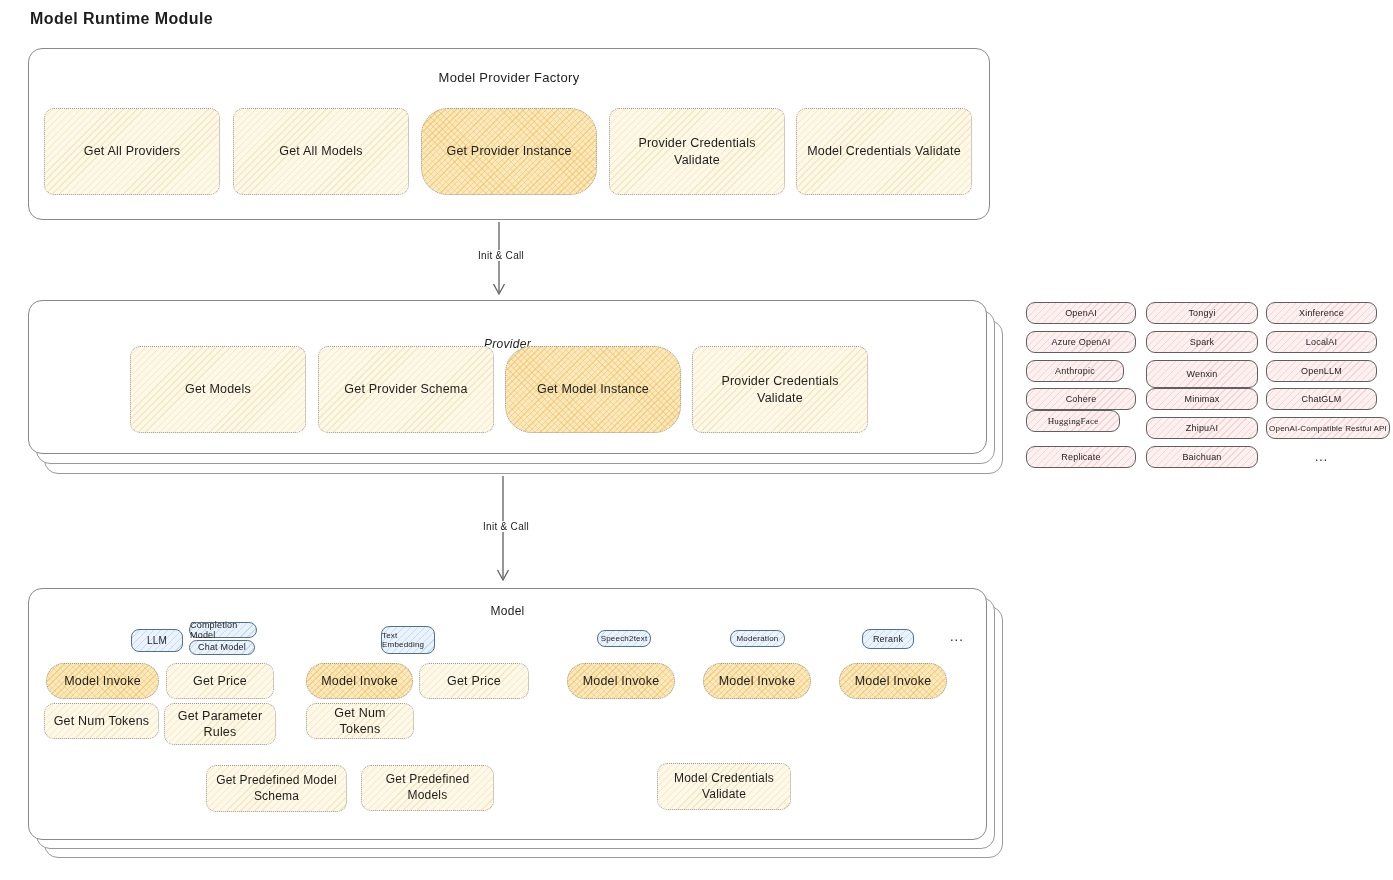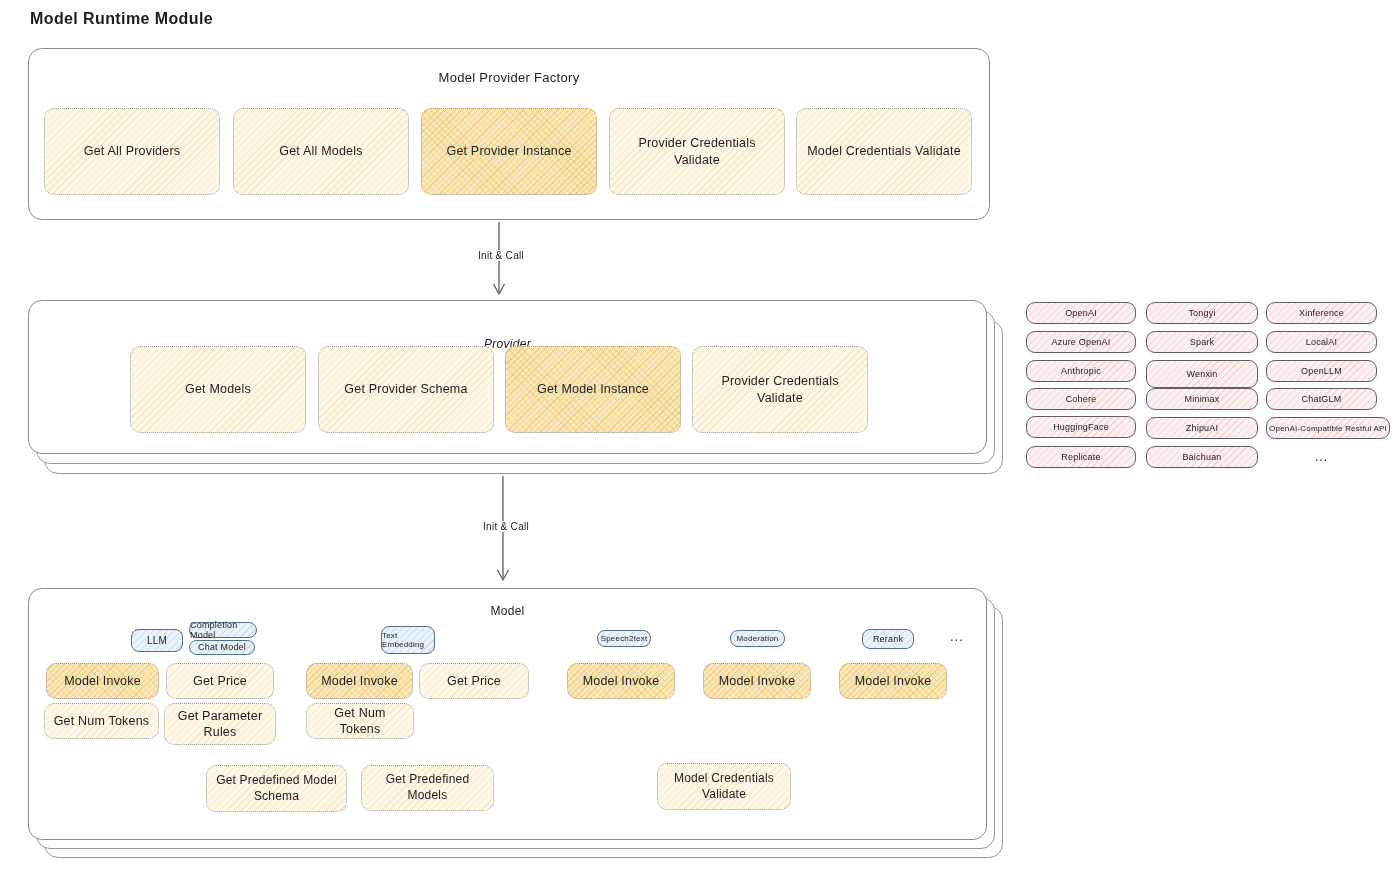--- a/index.html
+++ b/index.html
@@ -27,20 +27,21 @@
     font-size:12.5px;line-height:1.3;letter-spacing:.2px;
     background:
       repeating-linear-gradient(135deg, rgba(235,195,105,.30) 0px, rgba(235,195,105,.30) 1px, transparent 1px, transparent 5px),
       #fdf8e8;
   }
   .ynode.hl{
     background:
       repeating-linear-gradient(135deg, rgba(238,172,60,.40) 0px, rgba(238,172,60,.40) 1px, transparent 1px, transparent 4px),
       repeating-linear-gradient(45deg, rgba(238,172,60,.28) 0px, rgba(238,172,60,.28) 1px, transparent 1px, transparent 5px),
       #f9e9bd;
+    border-radius: 27px;
   }
   .pink-cell{
     position:absolute;display:flex;align-items:center;justify-content:center;text-align:center;
     border:1.4px solid #5f5f5f;border-radius:9px;box-sizing:border-box;
     font-size:9px;white-space:nowrap;letter-spacing:.2px;
     background:
       repeating-linear-gradient(135deg, rgba(230,140,140,.28) 0px, rgba(230,140,140,.28) 1px, transparent 1px, transparent 5px),
       #fdf0f0;
   }
   .pink-cell.tiny{font-size:8px;}
@@ -96,27 +97,27 @@
     <div class="ynode" style="left:663px;top:45px;width:176px;height:87px;">Provider Credentials Validate</div>
   </div>
 
   <div class="abs" style="left:1026px;top:300px;width:352px;height:171px;">
     <div class="pink-cell" style="left:0px;top:2px;width:110px;height:22px;">OpenAI</div>
     <div class="pink-cell" style="left:120px;top:2px;width:112px;height:22px;">Tongyi</div>
     <div class="pink-cell" style="left:240px;top:2px;width:111px;height:22px;">Xinference</div>
     <div class="pink-cell" style="left:0px;top:31px;width:110px;height:22px;">Azure OpenAI</div>
     <div class="pink-cell" style="left:120px;top:31px;width:112px;height:22px;">Spark</div>
     <div class="pink-cell" style="left:240px;top:31px;width:111px;height:22px;">LocalAI</div>
-    <div class="pink-cell" style="left:0px;top:60px;width:110px;height:22px;">Anthropic</div>
+    <div class="pink-cell" style="left:0px;top:60px;width:98px;height:22px;">Anthropic</div>
     <div class="pink-cell" style="left:120px;top:60px;width:112px;height:28px;">Wenxin</div>
     <div class="pink-cell" style="left:240px;top:60px;width:111px;height:22px;">OpenLLM</div>
     <div class="pink-cell" style="left:0px;top:88px;width:110px;height:22px;">Cohere</div>
     <div class="pink-cell" style="left:120px;top:88px;width:112px;height:22px;">Minimax</div>
     <div class="pink-cell" style="left:240px;top:88px;width:111px;height:22px;">ChatGLM</div>
-    <div class="pink-cell" style="left:0px;top:116px;width:110px;height:22px;">HuggingFace</div>
+    <div class="pink-cell" style="left:0px;top:110px;width:94px;height:22px;font-family:Liberation Serif, serif;">HuggingFace</div>
     <div class="pink-cell" style="left:120px;top:117px;width:112px;height:22px;">ZhipuAI</div>
     <div class="pink-cell tiny" style="left:240px;top:117px;width:124px;height:22px;">OpenAI-Compatible Restful API</div>
     <div class="pink-cell" style="left:0px;top:146px;width:110px;height:22px;">Replicate</div>
     <div class="pink-cell" style="left:120px;top:146px;width:112px;height:22px;">Baichuan</div>
     <div class="plain-cell" style="left:240px;top:146px;width:111px;height:22px;">...</div>
   </div>
 
   <svg class="abs" style="left:495px;top:476px;" width="16" height="108" viewBox="0 0 16 108">
     <line x1="8" y1="0" x2="8" y2="102" stroke="#5f5f5f" stroke-width="1.3"></line>
     <path d="M2.5 94 L8 104 L13.5 94" fill="none" stroke="#5f5f5f" stroke-width="1.3"></path>

